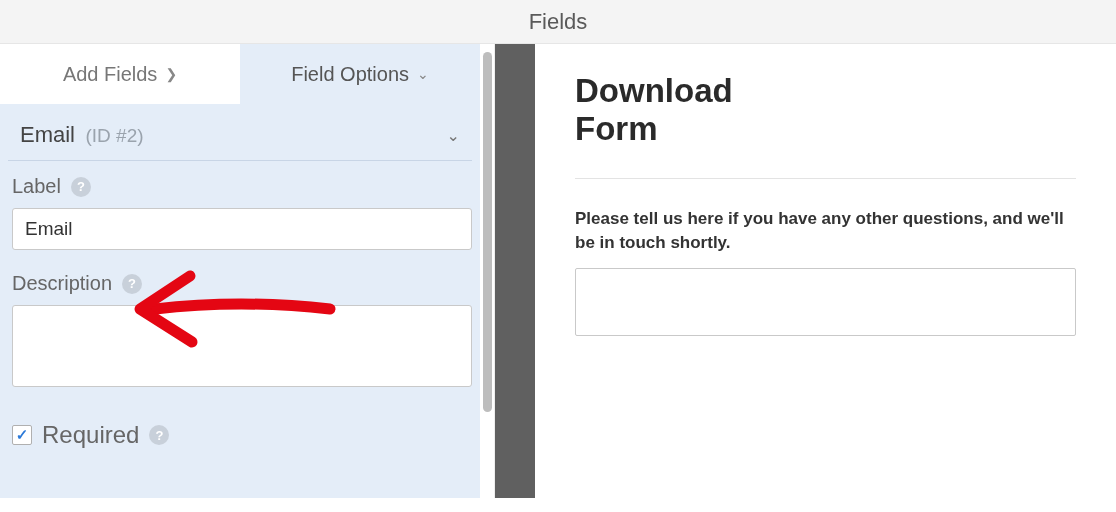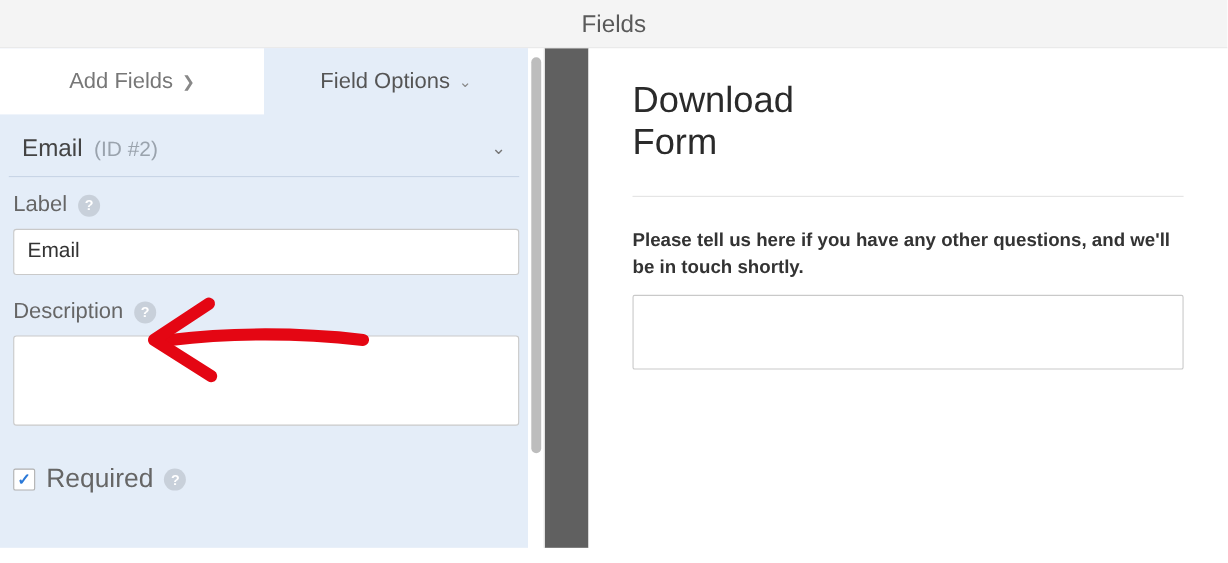--- a/index.html
+++ b/index.html
@@ -22,21 +22,21 @@
   .text-input { width: 460px; height: 42px; margin-top: 10px; border: 1px solid #c9c9c9; background: #fff; font-size: 19px; color: #333; padding: 0 12px; border-radius: 3px; }
   .textarea { width: 460px; height: 82px; margin-top: 10px; border: 1px solid #c9c9c9; background: #fff; border-radius: 3px; resize: none; }
   .required-row { padding: 30px 12px 0 12px; display: flex; align-items: center; }
   .checkbox { appearance: none; width: 20px; height: 20px; border: 1px solid #b0b0b0; border-radius: 2px; margin-right: 10px; display: inline-flex; align-items: center; justify-content: center; background: #fff; cursor: pointer; }
   .checkbox:checked::after { content: "✓"; color: #2b79d8; font-size: 15px; font-weight: bold; }
   .req-label { font-size: 24px; color: #666; }
   .scroll-gutter { width: 15px; background: #fff; position: relative; border-right: 1px solid #eee;}
   .scroll-thumb { position: absolute; top: 8px; left: 3px; width: 9px; height: 360px; background: #bdbdbd; border-radius: 5px; }
   .gap { width: 40px; background: #606060; }
   .preview { flex: 1; background: #fff; padding: 28px 40px 0 40px; }
-  .form-title { font-size: 33px; font-weight: 400; color: #2a2a2a; line-height: 1.15; }
+  .form-title { font-size: 33px; font-weight: 700; color: #2a2a2a; line-height: 1.15; }
   .hr { height: 1px; background: #e3e3e3; margin-top: 30px; }
   .field-card { margin-top: 30px; border: 1px solid #e6e6e6; background: #fafafa; border-radius: 4px; padding: 18px 16px 20px 16px; position: relative; }
   .field-card .flabel { font-size: 19px; font-weight: 700; color: #333; }
   .field-card .req-star { color: #d63638; margin-left: 3px; }
   .field-card .actions { position: absolute; top: 14px; right: 14px; display: flex; gap: 10px; }
   .act-icon { width: 20px; height: 20px; display: inline-flex; align-items: center; justify-content: center; color: #b6b6b6; cursor: pointer; }
   .act-icon.del { color: #d9534f; }
   .preview-input { width: 300px; height: 46px; margin-top: 14px; border: 1px solid #c9c9c9; background: #fff; border-radius: 2px; }
   .desc-text { margin-top: 28px; font-size: 17px; font-weight: 700; color: #333; line-height: 1.4; }
   .preview-textarea { width: 100%; height: 68px; margin-top: 14px; border: 1px solid #c9c9c9; background: #fff; border-radius: 2px; resize: none; }

